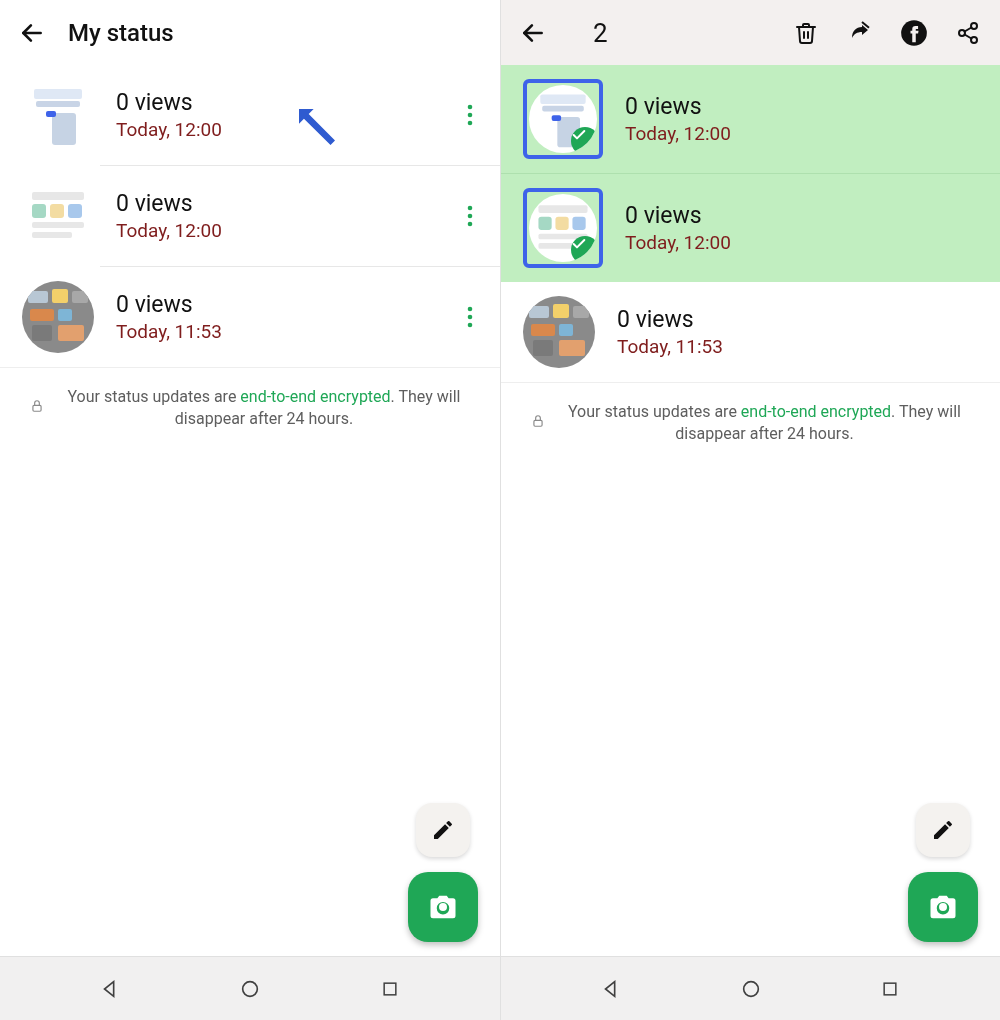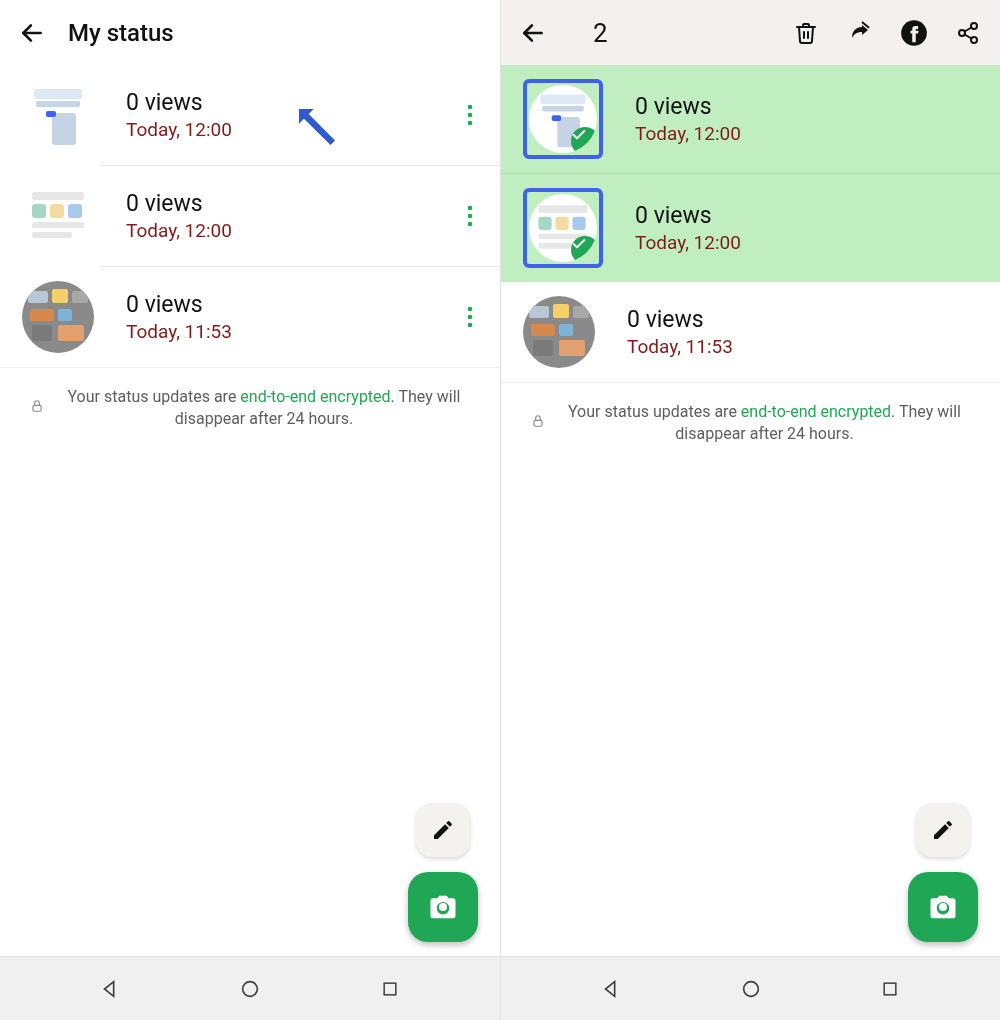--- a/index.html
+++ b/index.html
@@ -15,21 +15,21 @@
   .list { flex: 1; overflow: hidden; }
   .row { display: flex; align-items: center; padding: 14px 14px 14px 22px; position: relative; background: #fff; }
   .row.selected { background: #c1eec0; }
   .row.selected.second { border-top: 1px solid #aee0ae; }
   .row-divider { border-top: 1px solid #e7e7e7; margin-left: 100px; }
   .thumb { width: 72px; height: 72px; border-radius: 50%; flex-shrink: 0; background: #e6e6e6; overflow: hidden; position: relative; display:flex; align-items:center; justify-content:center; }
   .thumb-border { border: 4px solid #3e63e9; border-radius: 6px; padding: 2px; }
   .thumb-white { background: #fff; }
   .thumb svg { position:absolute; inset:0; }
   .check-badge { position: absolute; right: -2px; bottom: -2px; width: 28px; height: 28px; border-radius: 50%; background: #1fa756; display: flex; align-items: center; justify-content: center; color: #fff; }
-  .row-text { margin-left: 32px; flex: 1; }
+  .row-text { margin-left: 22px; flex: 1; }
   .row-title { font-size: 23px; color: #111; font-weight: 400; }
   .row-sub { font-size: 19px; color: #7f1d1d; margin-top: 2px; }
   .row-menu { width: 32px; height: 32px; display:flex; align-items:center; justify-content:center; color:#1fa756; }
   .footer-note { display: flex; align-items: center; justify-content: center; gap: 14px; padding: 18px 30px 8px; color: #5e5e5e; font-size: 16px; text-align: center; border-top: 1px solid #eee; }
   .footer-note .lock { color: #8a8a8a; flex-shrink:0; }
   .footer-note .txt { line-height: 1.4; }
   .footer-note .enc { color: #1fa756; }
   .fab-edit { position: absolute; right: 30px; bottom: 163px; width: 54px; height: 54px; border-radius: 16px; background: #f4f2ef; box-shadow: 0 2px 4px rgba(0,0,0,0.15); display:flex; align-items:center; justify-content:center; color:#111; }
   .fab-cam { position: absolute; right: 22px; bottom: 78px; width: 70px; height: 70px; border-radius: 20px; background: #1fa756; box-shadow: 0 3px 6px rgba(0,0,0,0.25); display:flex; align-items:center; justify-content:center; color:#fff; }
   .navbar { height: 64px; background: #f1f0f0; display:flex; align-items:center; justify-content:space-evenly; border-top:1px solid #e0e0e0; }

